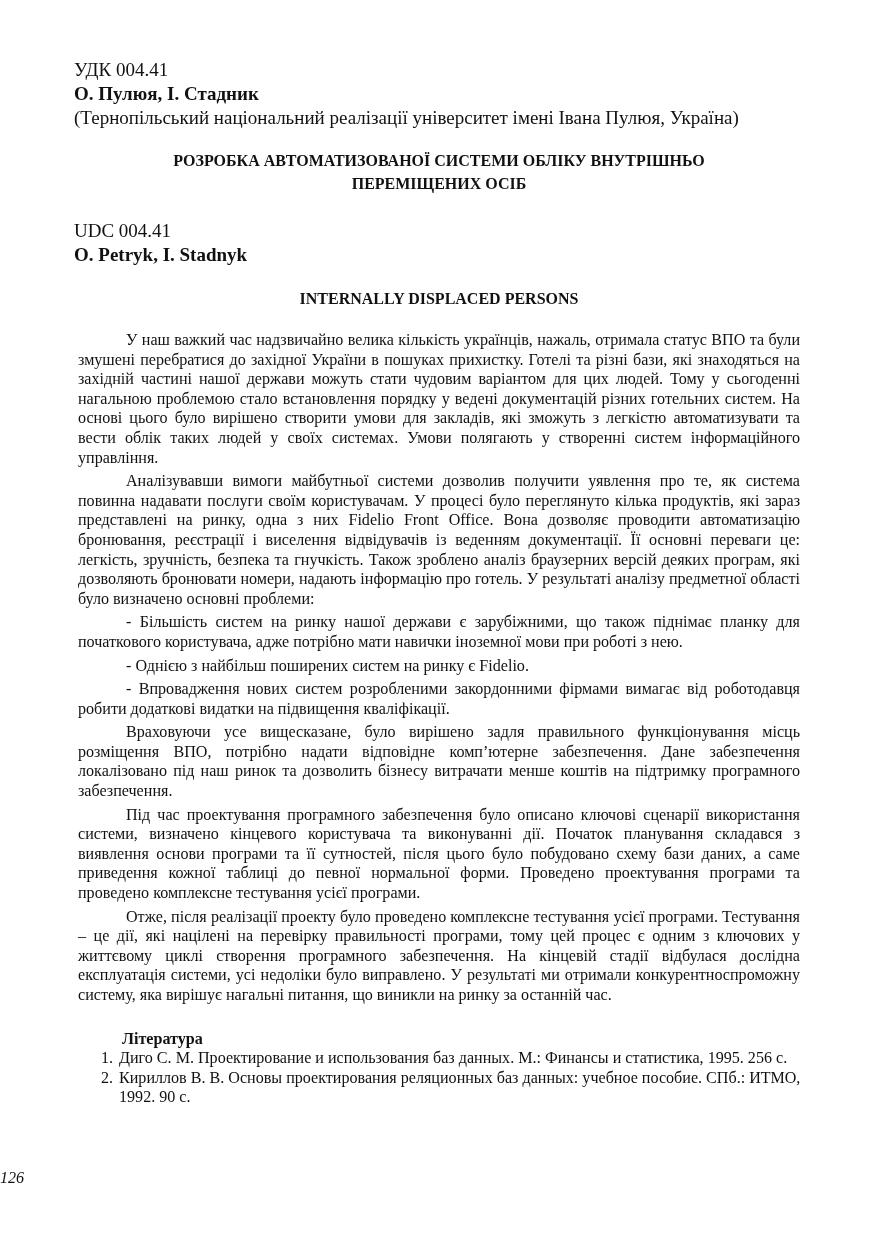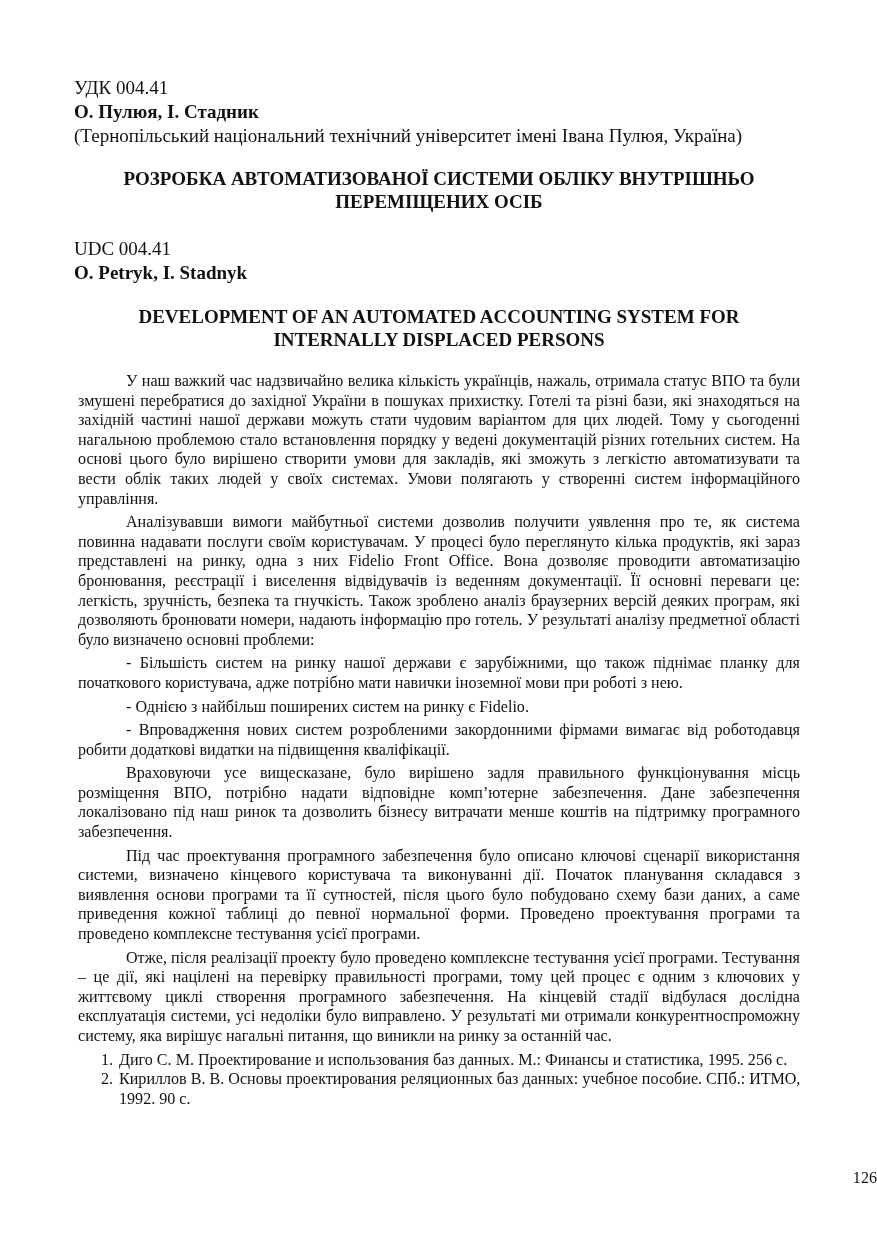--- a/index.html
+++ b/index.html
@@ -5,71 +5,71 @@
     html, body { margin: 0; padding: 0; background: #ffffff; }
     body { width: 877px; height: 1240px; overflow: hidden; }
     .page {
       position: relative;
       width: 877px; height: 1240px;
       font-family: "Liberation Serif", "DejaVu Serif", serif;
       color: #111111;
       font-size: 16.1px;
       line-height: 19.6px;
     }
-    .content { position: absolute; left: 74px; top: 76px; width: 730px; }
+    .content { position: absolute; left: 74px; top: 58px; width: 730px; }
     .meta-line { font-size: 19px; line-height: 24px; }
     .authors { font-weight: bold; }
     .title {
-      font-weight: bold; text-align: center; font-size: 19px; line-height: 23px;
+      font-weight: bold; text-align: center; font-size: 16px; line-height: 23px;
       margin: 0;
     }
     .title-ua { margin-top: 19px; }
     .udc { margin-top: 24px; }
     .title-en { margin-top: 20px; }
     .body { margin-top: 20px; text-align: justify; }
     .body p { margin: 4px; text-indent: 48px; }
     .body .bullet { text-indent: 48px; }
     .refs-head { font-weight: bold; margin-top: 24px; margin-left: 48px; }
     ol.refs { margin: 0; padding-left: 43px; }
     ol.refs li { padding-left: 2px; }
-    .page-number { position: absolute; left: 0; width: 877px; top: 1168px; text-align: right; }
+    .page-number { position: absolute; left: 0; width: 877px; top: 1168px; text-align: left; font-style: italic; }
   </style>
 </head>
 <body>
 
 <div class="page">
   <div class="content">
     <div class="meta-line">УДК 004.41</div>
     <div class="meta-line authors">О. Пулюя, І. Стадник</div>
-    <div class="meta-line">(Тернопільський національний технічний університет імені Івана Пулюя, Україна)</div>
+    <div class="meta-line">(Тернопільський національний реалізації університет імені Івана Пулюя, Україна)</div>
 
     <h1 class="title title-ua">
       <div>РОЗРОБКА АВТОМАТИЗОВАНОЇ СИСТЕМИ ОБЛІКУ ВНУТРІШНЬО</div>
       <div>ПЕРЕМІЩЕНИХ ОСІБ</div>
     </h1>
 
     <div class="meta-line udc">UDC 004.41</div>
     <div class="meta-line authors">O. Petryk, I. Stadnyk</div>
 
     <h1 class="title title-en">
-      <div>DEVELOPMENT OF AN AUTOMATED ACCOUNTING SYSTEM FOR</div>
       <div>INTERNALLY DISPLACED PERSONS</div>
     </h1>
 
     <div class="body">
       <p>У наш важкий час надзвичайно велика кількість українців, нажаль, отримала статус ВПО та були змушені перебратися до західної України в пошуках прихистку. Готелі та різні бази, які знаходяться на західній частині нашої держави можуть стати чудовим варіантом для цих людей. Тому у сьогоденні нагальною проблемою стало встановлення порядку у ведені документацій різних готельних систем. На основі цього було вирішено створити умови для закладів, які зможуть з легкістю автоматизувати та вести облік таких людей у своїх системах. Умови полягають у створенні систем інформаційного управління.</p>
       <p>Аналізувавши вимоги майбутньої системи дозволив получити уявлення про те, як система повинна надавати послуги своїм користувачам. У процесі було переглянуто кілька продуктів, які зараз представлені на ринку, одна з них Fidelio Front Office. Вона дозволяє проводити автоматизацію бронювання, реєстрації і виселення відвідувачів із веденням документації. Її основні переваги це: легкість, зручність, безпека та гнучкість. Також зроблено аналіз браузерних версій деяких програм, які дозволяють бронювати номери, надають інформацію про готель. У результаті аналізу предметної області було визначено основні проблеми:</p>
       <p class="bullet">-  Більшість систем на ринку нашої держави є зарубіжними, що також піднімає планку для початкового користувача, адже потрібно мати навички іноземної мови при роботі з нею.</p>
       <p class="bullet">-  Однією з найбільш поширених систем на ринку є Fidelio.</p>
       <p class="bullet">-  Впровадження нових систем розробленими закордонними фірмами вимагає від робо­тодавця робити додаткові видатки на підвищення кваліфікації.</p>
       <p>Враховуючи усе вищесказане, було вирішено задля правильного функціонування місць розміщення ВПО, потрібно надати відповідне комп’ютерне забезпечення. Дане забезпечення локалізовано під наш ринок та дозволить бізнесу витрачати менше коштів на підтримку програмного забезпечення.</p>
       <p>Під час проектування програмного забезпечення було описано ключові сценарії використання системи, визначено кінцевого користувача та виконуванні дії. Початок планування складався з виявлення основи програми та її сутностей, після цього було побудовано схему бази даних, а саме приведення кожної таблиці до певної нормальної форми. Проведено проектування програми та проведено комплексне тестування усієї програми.</p>
       <p>Отже, після реалізації проекту було проведено комплексне тестування усієї програми. Тестування – це дії, які націлені на перевірку правильності програми, тому цей процес є одним з ключових у життєвому циклі створення програмного забезпечення. На кінцевій стадії відбулася дослідна експлуатація системи, усі недоліки було виправлено. У результаті ми отримали конку­рентноспроможну систему, яка вирішує нагальні питання, що виникли на ринку за останній час.</p>
     </div>
 
+    <div class="refs-head">Література</div>
     <ol class="refs">
       <li>Диго С. М. Проектирование и использования баз данных. М.: Финансы и статистика, 1995. 256 с.</li>
       <li>Кириллов В. В. Основы проектирования реляционных баз данных: учебное пособие. СПб.: ИТМО, 1992. 90 с.</li>
     </ol>
   </div>
 
   <div class="page-number">126</div>
 </div>
 
 </body></html>

